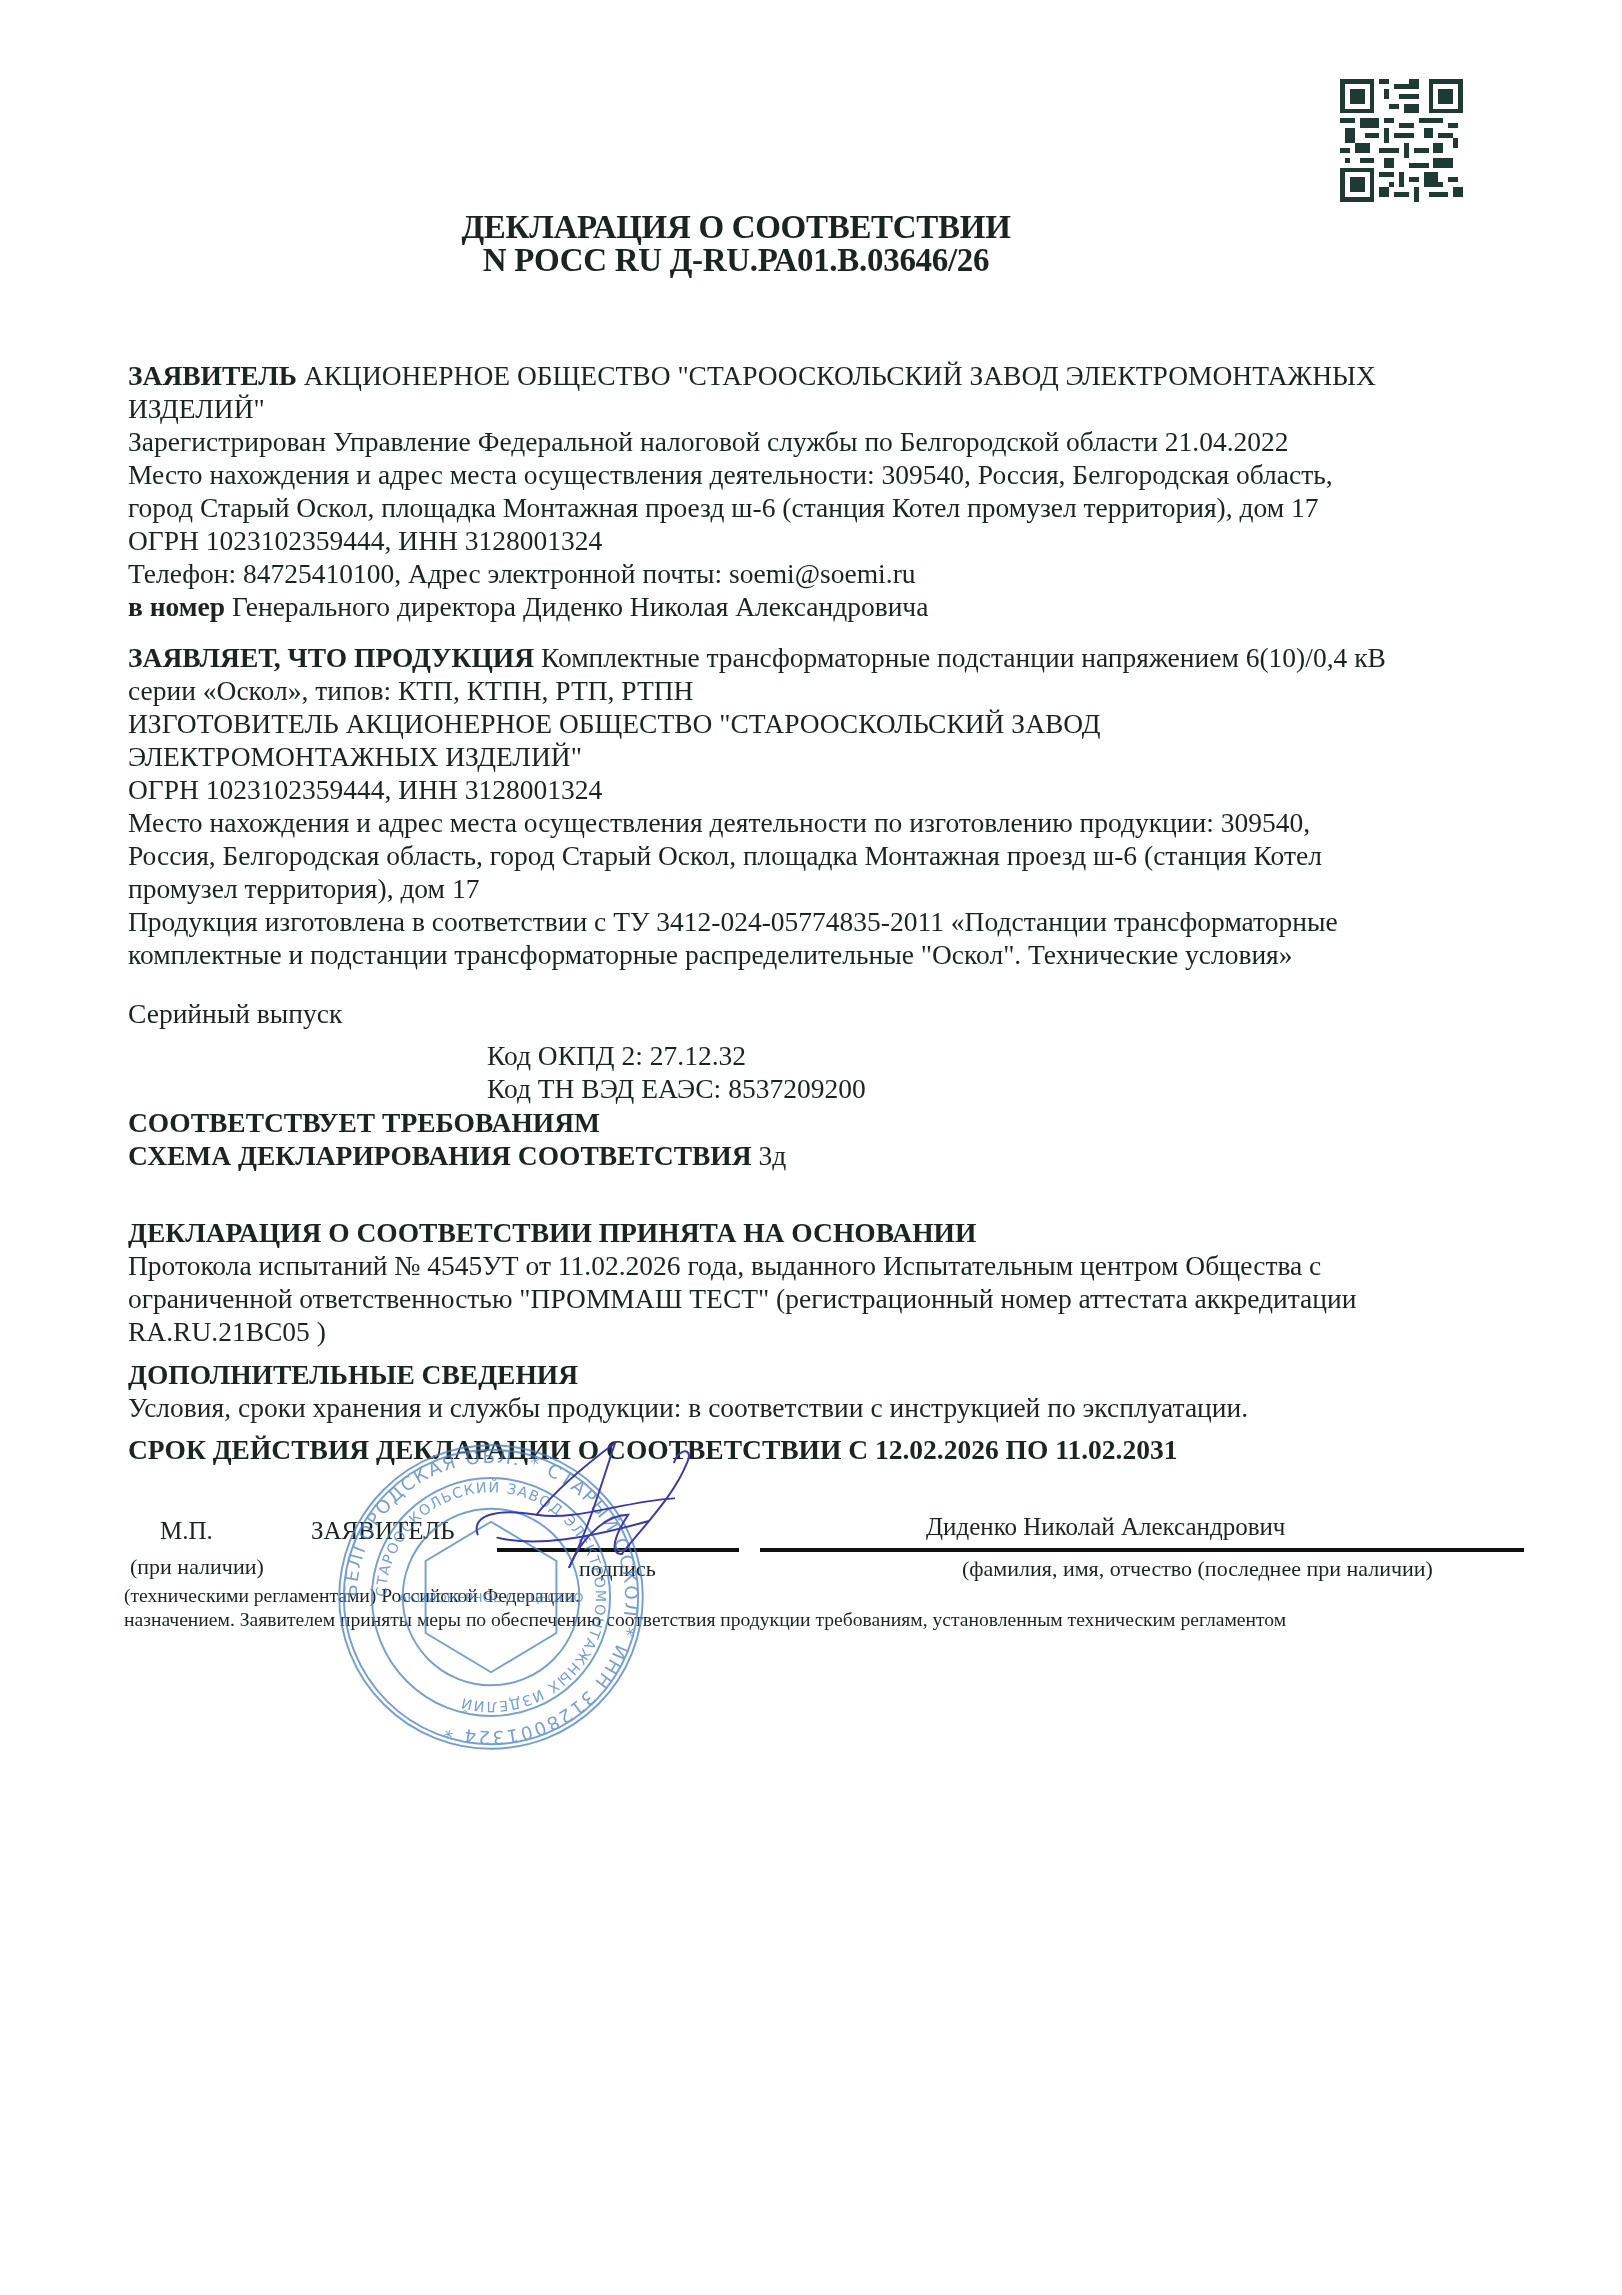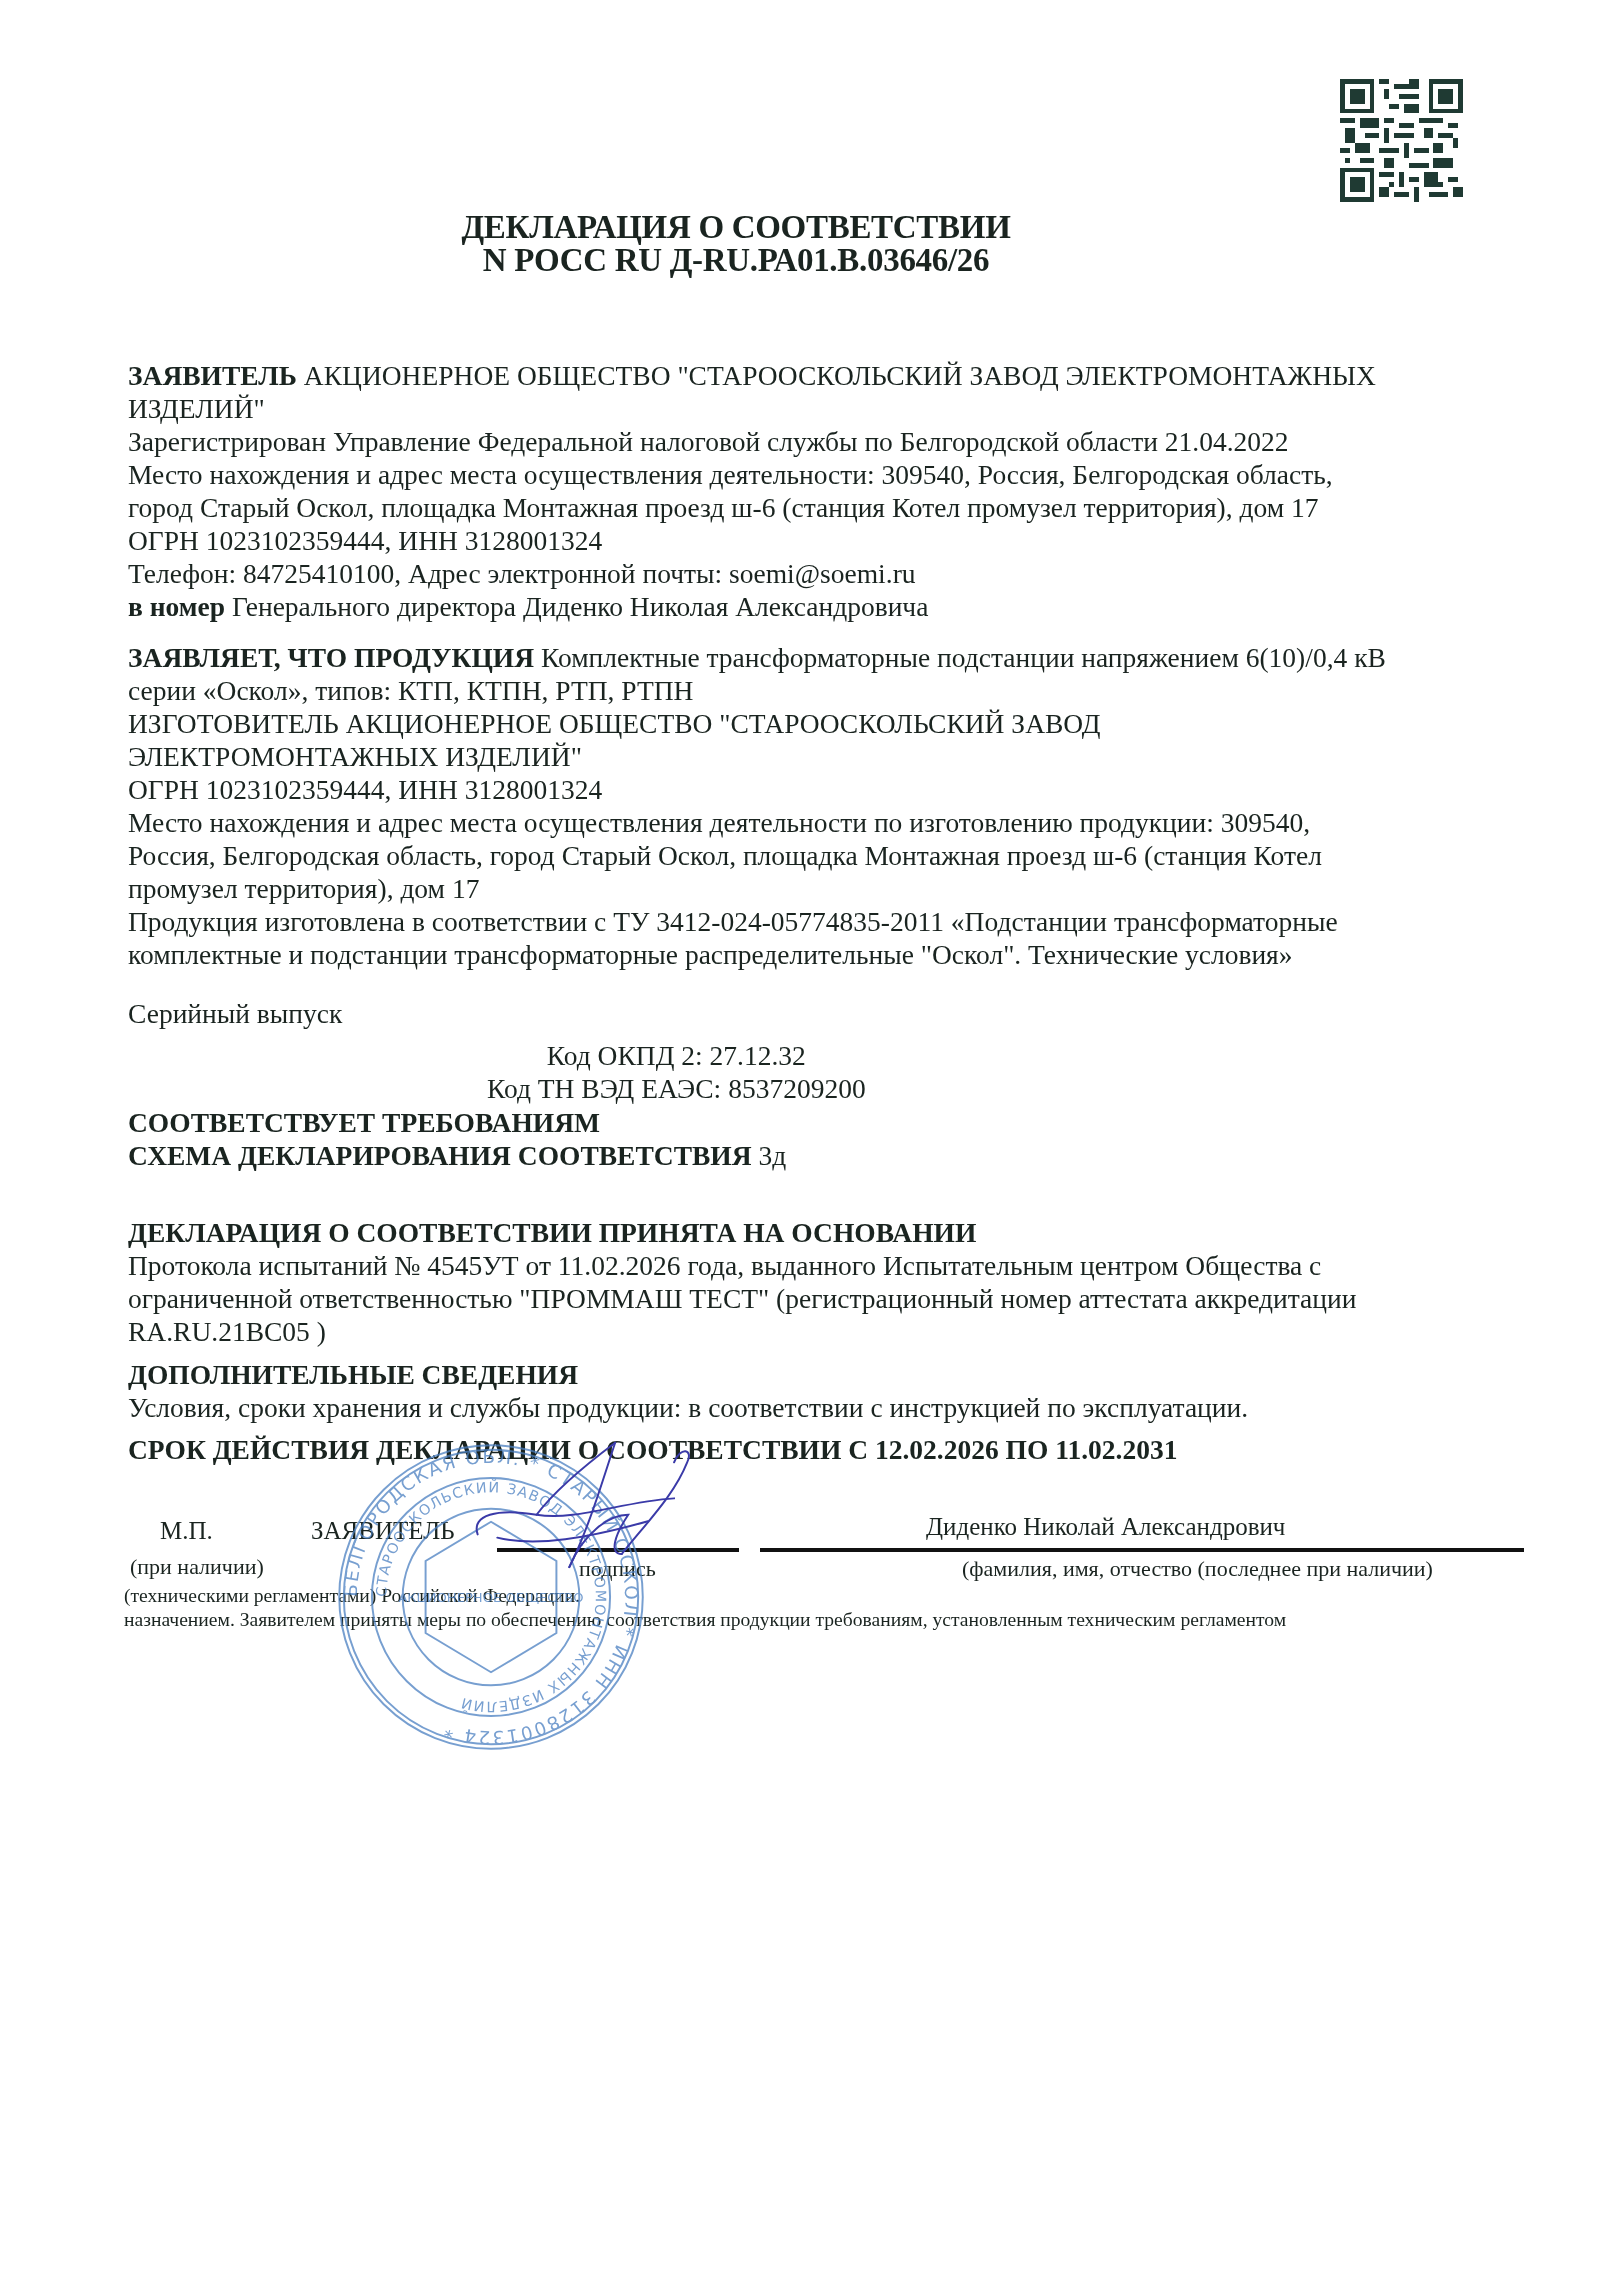--- a/index.html
+++ b/index.html
@@ -5,21 +5,21 @@
   html, body { margin:0; padding:0; background:#ffffff; }
   body { width:1623px; height:2295px; position:relative; overflow:hidden;
          font-family:"Liberation Serif", "DejaVu Serif", serif; color:#1a2420; }
   .abs { position:absolute; }
   .qr { left:1340px; top:79px; width:123px; height:123px; }
   .title { left:0; width:1472px; top:211px; text-align:center; font-weight:bold;
            font-size:33px; line-height:33px; letter-spacing:-0.3px; }
   .body-text { left:128px; width:1407px; font-size:27.5px; line-height:33px; }
   .line { display:block; white-space:nowrap; }
   .b { font-weight:bold; }
-  .codes { left:487px; font-size:27.5px; line-height:33px;text-align:center; }
+  .codes { left:487px; font-size:27.5px; line-height:33px; }
   .sig-label { font-size:25px; }
   .small { font-size:22px; }
   .hr { background:#111; height:3.9px; }
   .note { left:124px; width:1407px; font-size:19.6px; line-height:23.6px; }
   .stamp { left:334px; top:1440px; width:314px; height:314px; opacity:0.75; }
   .signature { left:458px; top:1436px; width:275px; height:164px; }
 </style>
 </head>
 <body>
 

